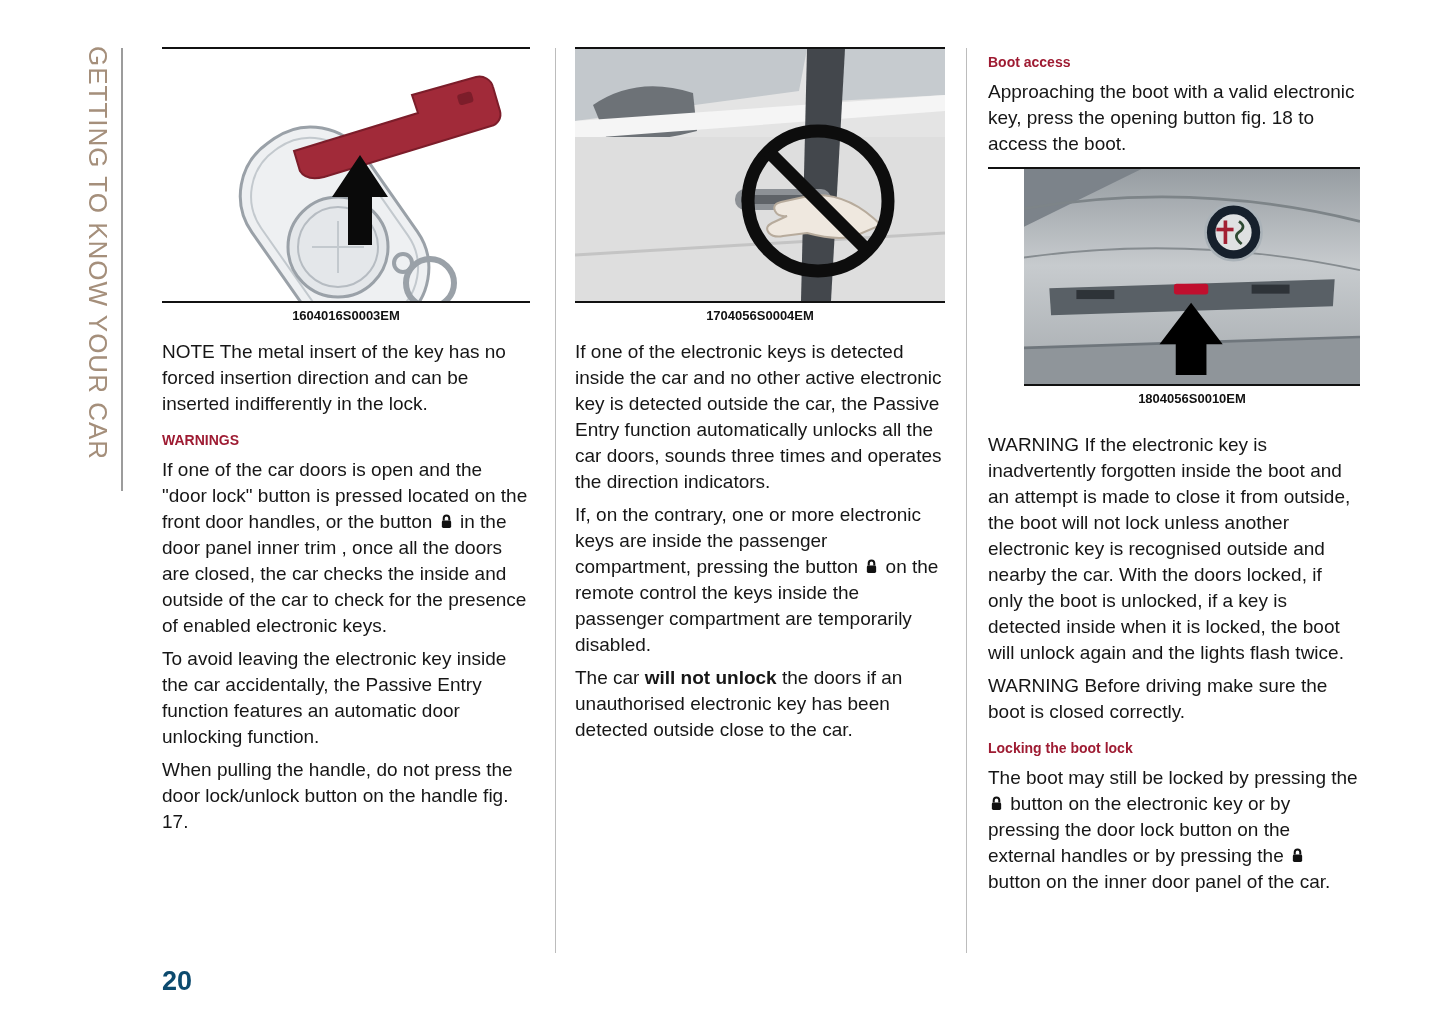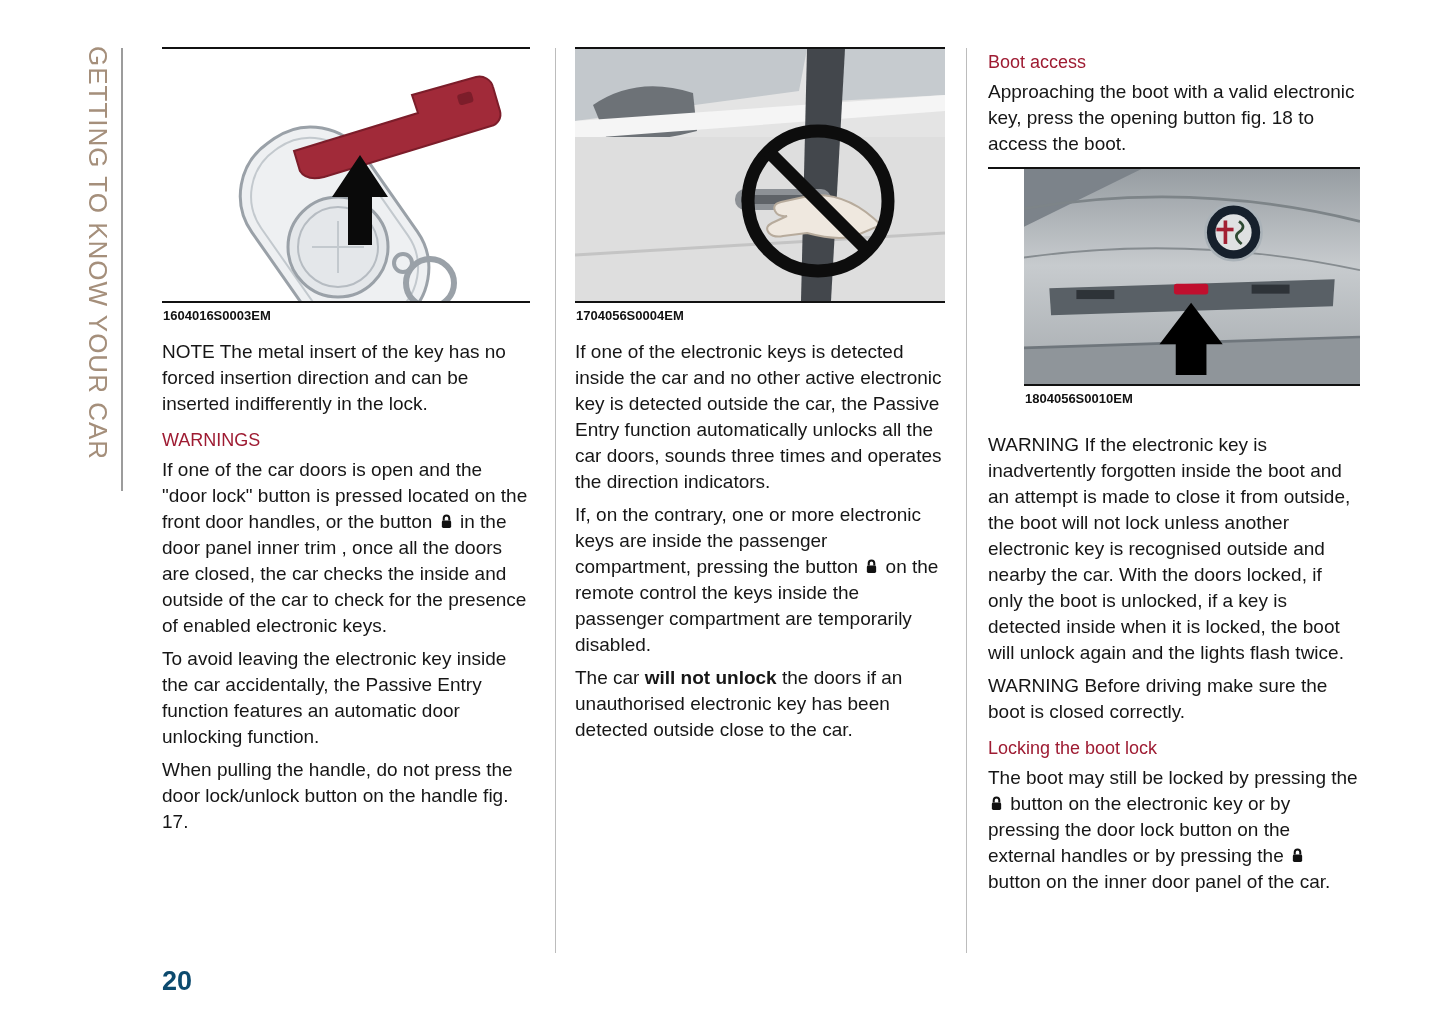--- a/index.html
+++ b/index.html
@@ -32,27 +32,27 @@
     position: absolute; top: 48px; width: 1px; height: 905px; background: #bcbcbc;
   }
   .divider-1 { left: 555px; }
   .divider-2 { left: 966px; }
   
   .figure { border-top: 2px solid #111; margin: 0 0 16px; }
   .figure.mid { margin-top: 10px; margin-bottom: 26px; padding-left: 36px; }
   .fig-img { border-bottom: 2px solid #111; line-height: 0; }
   .fig-img svg { display: block; width: 100%; height: auto; }
   .fig-caption {
-    display: flex; justify-content: flex-start; align-items: baseline;
+    display: flex; justify-content: center; align-items: baseline;
     padding: 5px 1px 0; font-size: 13px; font-weight: bold; color: #111;
   }
   
   .col p { margin: 0 0 7px; font-size: 19px; line-height: 26px; }
   .heading-red {
-    color: #9e1b32; font-weight: normal; font-size: 18px; line-height: 26px;
+    color: #9e1b32; font-weight: bold; font-size: 14px; line-height: 26px;
     margin: 10px 0 4px;
   }
   .heading-red.first { margin-top: 2px; }
   .lock { width: 13px; height: 17px; vertical-align: -2px; margin: 0 2px; }
   strong { font-weight: bold; }
   
   .page-number {
     position: absolute; left: 162px; top: 966px;
     font-size: 27px; font-weight: bold; color: #0c4a6e;
   }

